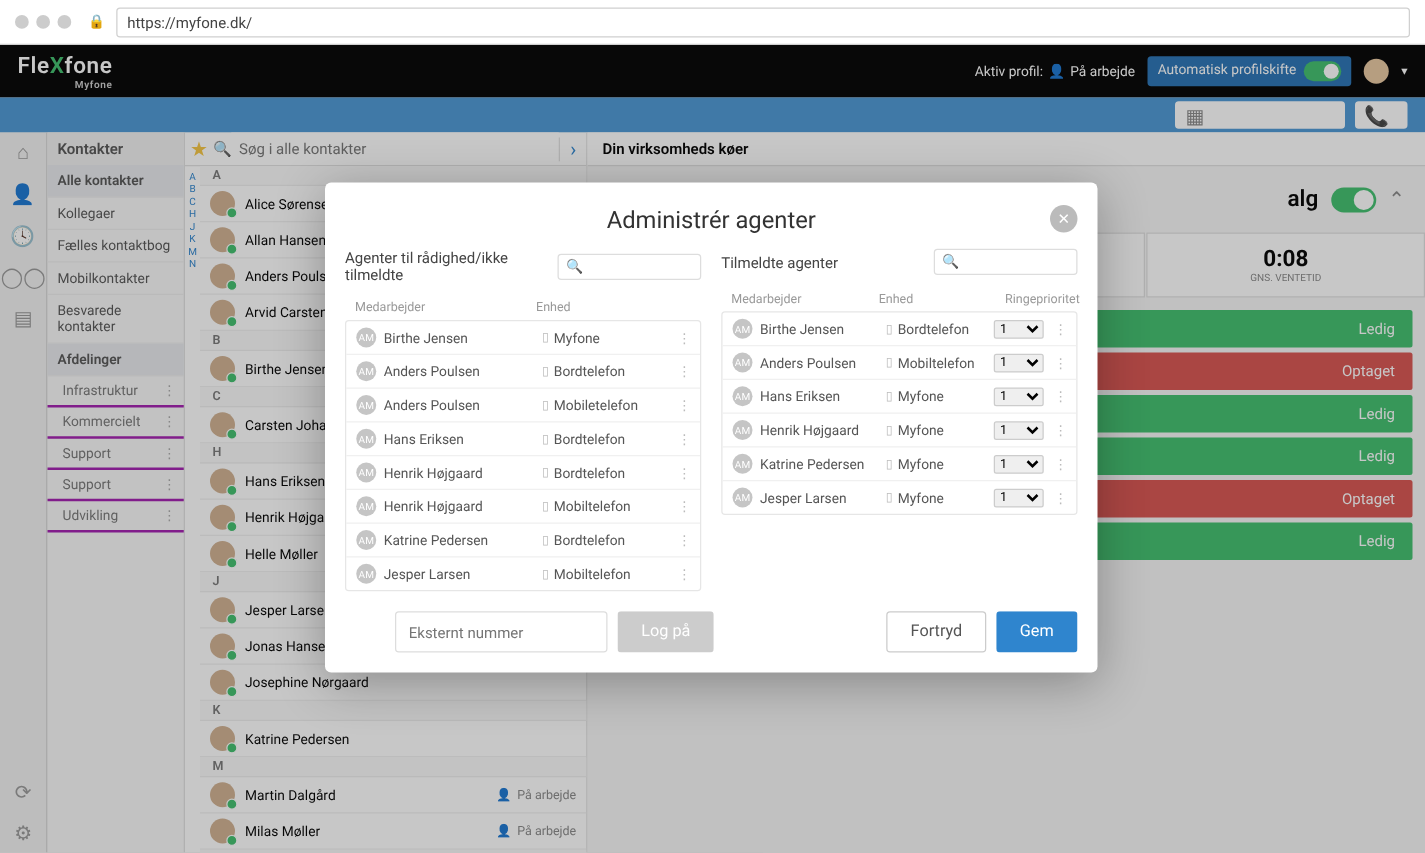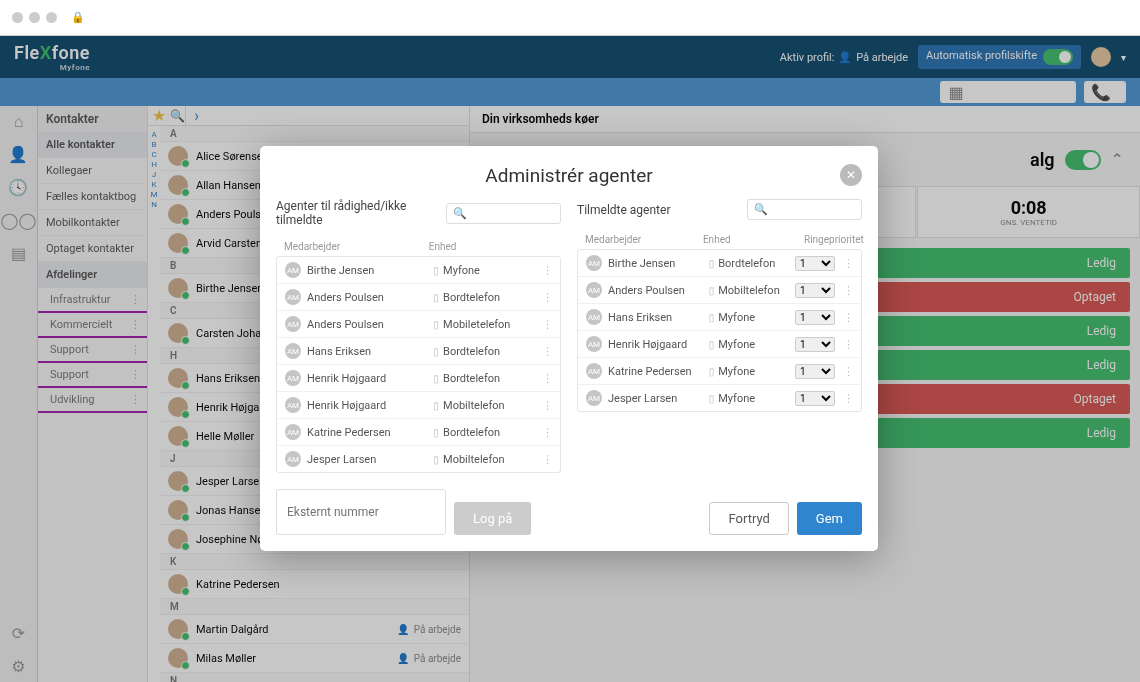--- a/index.html
+++ b/index.html
@@ -6,21 +6,21 @@
   body { width: 1140px; height: 682px; background: #f5f5f5; position: relative; overflow: hidden; }
 
   
   .browser-bar { height: 36px; background: #fff; border-bottom: 1px solid #d0d0d0; display: flex; align-items: center; padding: 0 12px; gap: 8px;}
   .traffic { display:flex; gap:6px; margin-right:6px;}
   .traffic span { width:11px; height:11px; border-radius:50%; background:#ccc; display:inline-block;}
   .lock-icon { color:#555; font-size:11px;}
   .url-bar { flex:1; height:24px; border:1px solid #d0d0d0; background:#fff; border-radius:3px; padding:2px 8px; font-size:12px; color:#444; display:flex; align-items:center;}
 
   
-  .header { height: 42px; background:#0c4a6e; display:flex; align-items:center; padding:0 14px; color:#fff; }
+  .header { height: 42px; background:#000000; display:flex; align-items:center; padding:0 14px; color:#fff; }
   .logo { font-size:18px; font-weight:600; letter-spacing:.5px;}
   .logo .x { color:#3fbf6d;}
   .logo .sub { display:block; font-size:8px; text-align:right; opacity:.8;}
   .header-right { margin-left:auto; display:flex; align-items:center; gap:10px; font-size:11px; }
   .active-profile { display:flex; align-items:center; gap:4px;}
   .toggle-green { width:30px; height:16px; background:#3fbf6d; border-radius:8px; position:relative;}
   .toggle-green::after{content:"";position:absolute;right:2px;top:2px;width:12px;height:12px;background:#fff;border-radius:50%;}
   .autoswitch { background:#2772b4; padding:4px 8px; border-radius:3px; display:flex; align-items:flex-start; gap:6px;}
   .avatar-sm { width:20px;height:20px;border-radius:50%;background:#e8c8a0;}
 
@@ -91,36 +91,37 @@
   .trow{display:flex;align-items:center;padding:5px 8px;border-bottom:1px solid #f0f0f0;font-size:11px;color:#555;}
   .trow:last-child{border-bottom:none;}
   .badge{width:16px;height:16px;border-radius:50%;background:#c5c5c5;color:#fff;font-size:8px;display:flex;align-items:center;justify-content:center;margin-right:6px;}
   .trow .name{flex:1.4;}
   .trow .dev{flex:1.2;display:flex;align-items:center;gap:4px;}
   .trow .prio{width:48px;}
   .prio select{width:40px;font-size:10px;border:1px solid #ccc;border-radius:2px;}
   .trow .menu{color:#bbb;width:10px;text-align:center;}
   .dev-icon{color:#bbb;font-size:10px;}
   .modal-foot{display:flex;padding:0 16px 16px;gap:8px;}
-  .ext-input{border:1px solid #ddd;border-radius:3px;padding:8px 10px;font-size:12px;width:170px;}
-  .btn{padding:8px 18px;border-radius:3px;font-size:13px;border:1px solid transparent;cursor:pointer;margin-top:13px;}
+  .ext-input{border:1px solid #ddd;border-radius:3px;padding:8px 10px;font-size:12px;width:170px;margin-left:40px;}
+  .btn{padding:8px 18px;border-radius:3px;font-size:13px;border:1px solid transparent;cursor:pointer;}
   .btn-disabled{background:#ccc;color:#fff;}
   .btn-default{background:#fff;border-color:#ccc;color:#555;margin-left:auto;}
   .btn-primary{background:#2f85ce;color:#fff;}
 </style>
 </head>
 <body>
 
 <div class="browser-bar">
   <div class="traffic">
       <span></span>
       <span></span>
       <span></span>
     </div>
   <span class="lock-icon">🔒</span>
+  <div class="url-bar">https://myfone.dk/</div>
 </div>
 
 <div class="header">
   <div class="logo">Fle<span class="x">X</span>fone<span class="sub">Myfone</span></div>
   <div class="header-right">
     <div class="active-profile">
       <span>Aktiv profil:</span>
       <span>👤</span>
       <span>På arbejde</span>
     </div>
@@ -155,21 +156,21 @@
     <span class="icon" style="margin-bottom:6px;">⚙</span>
   </div>
 
   <div class="sidebar">
     <div class="title">Kontakter</div>
     <div id="sb-items">
         <div class="item sel">Alle kontakter</div>
         <div class="item">Kollegaer</div>
         <div class="item">Fælles kontaktbog</div>
         <div class="item">Mobilkontakter</div>
-        <div class="item">Optaget kontakter</div>
+        <div class="item">Besvarede kontakter</div>
       </div>
     <div class="item sel">Afdelinger</div>
     <div id="sb-depts">
         <div class="sub">
           <span>Infrastruktur</span>
           <span class="dots">⋮</span>
         </div>
         <div class="sub">
           <span>Kommercielt</span>
           <span class="dots">⋮</span>
@@ -186,20 +187,21 @@
           <span>Udvikling</span>
           <span class="dots">⋮</span>
         </div>
       </div>
   </div>
 
   <div class="contacts">
     <div class="search-row">
       <span class="star">★</span>
       <span style="color:#aaa;font-size:12px;">🔍</span>
+      <input type="text" placeholder="Søg i alle kontakter" style="">
       <span class="chev">›</span>
     </div>
     <div class="clist">
       <div class="alphabar" id="alphabar">
           <span>A</span>
           <span>B</span>
           <span>C</span>
           <span>H</span>
           <span>J</span>
           <span>K</span>

